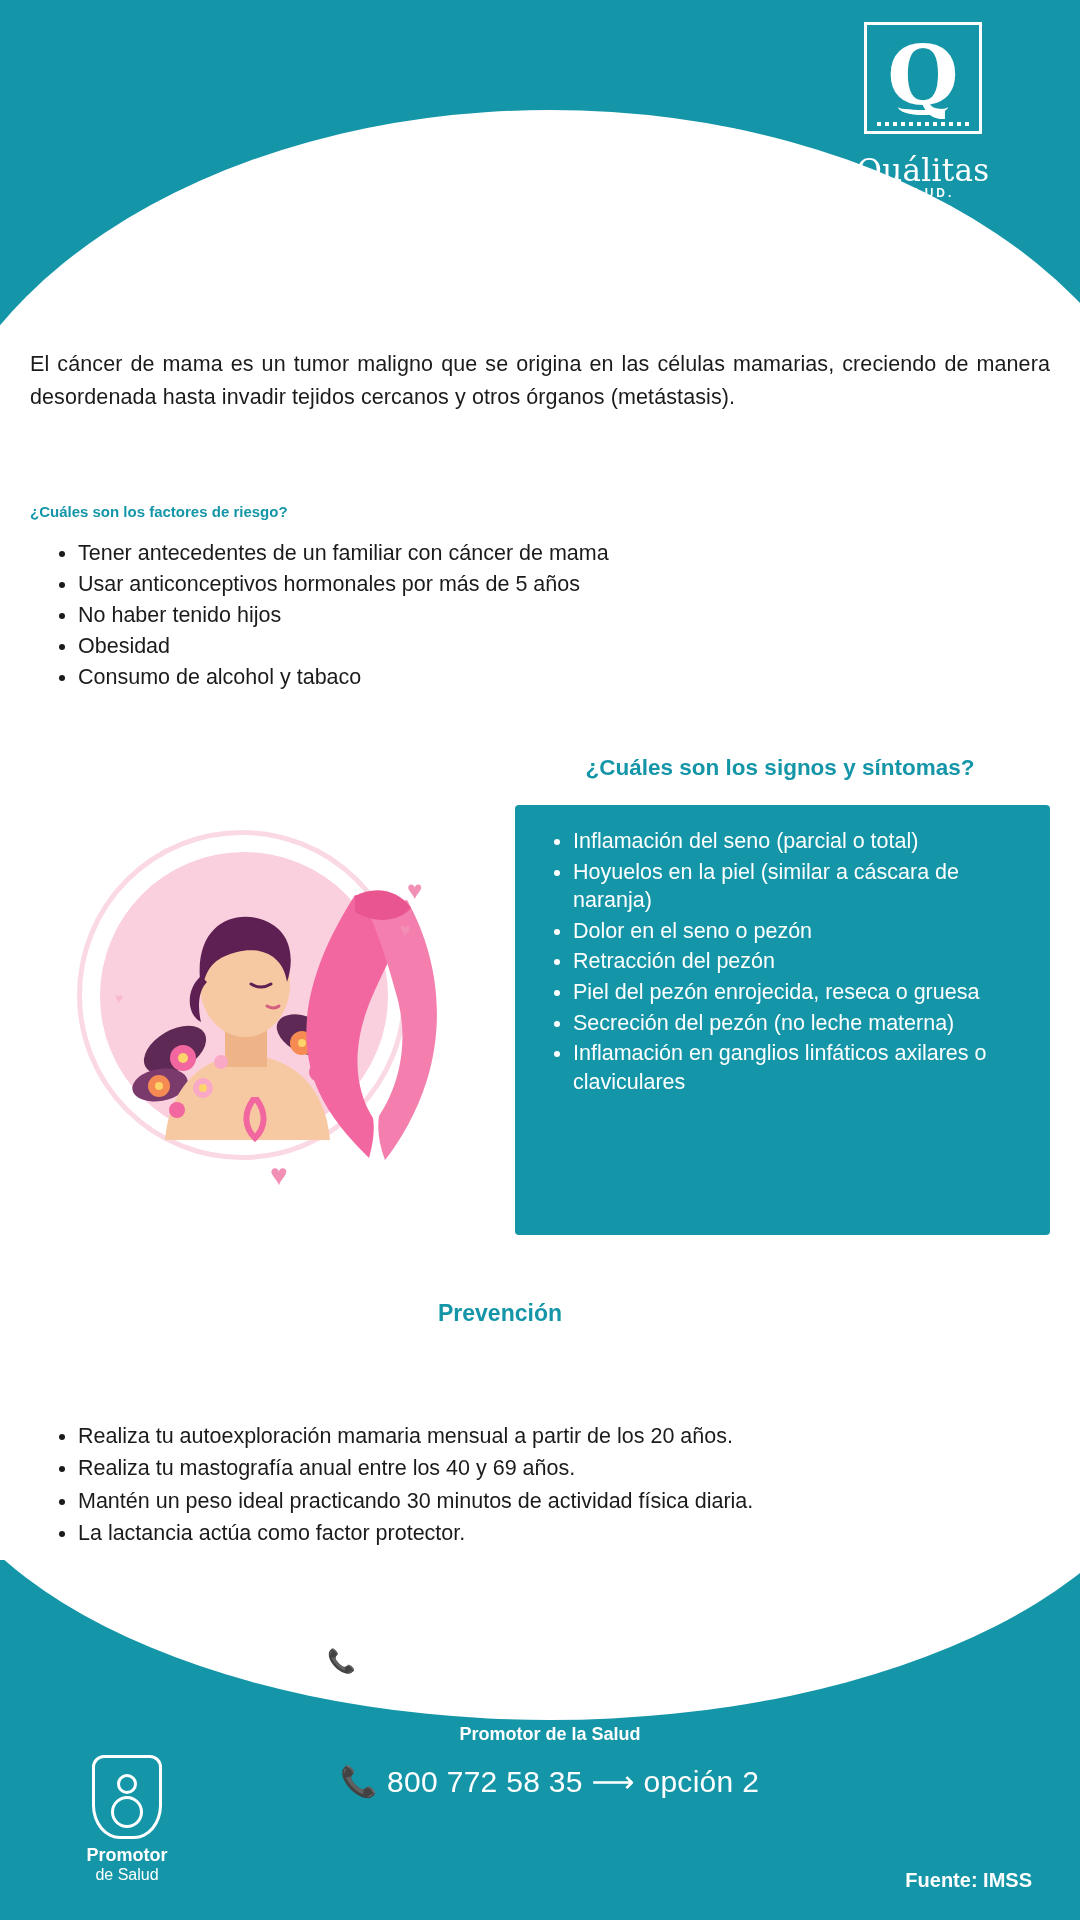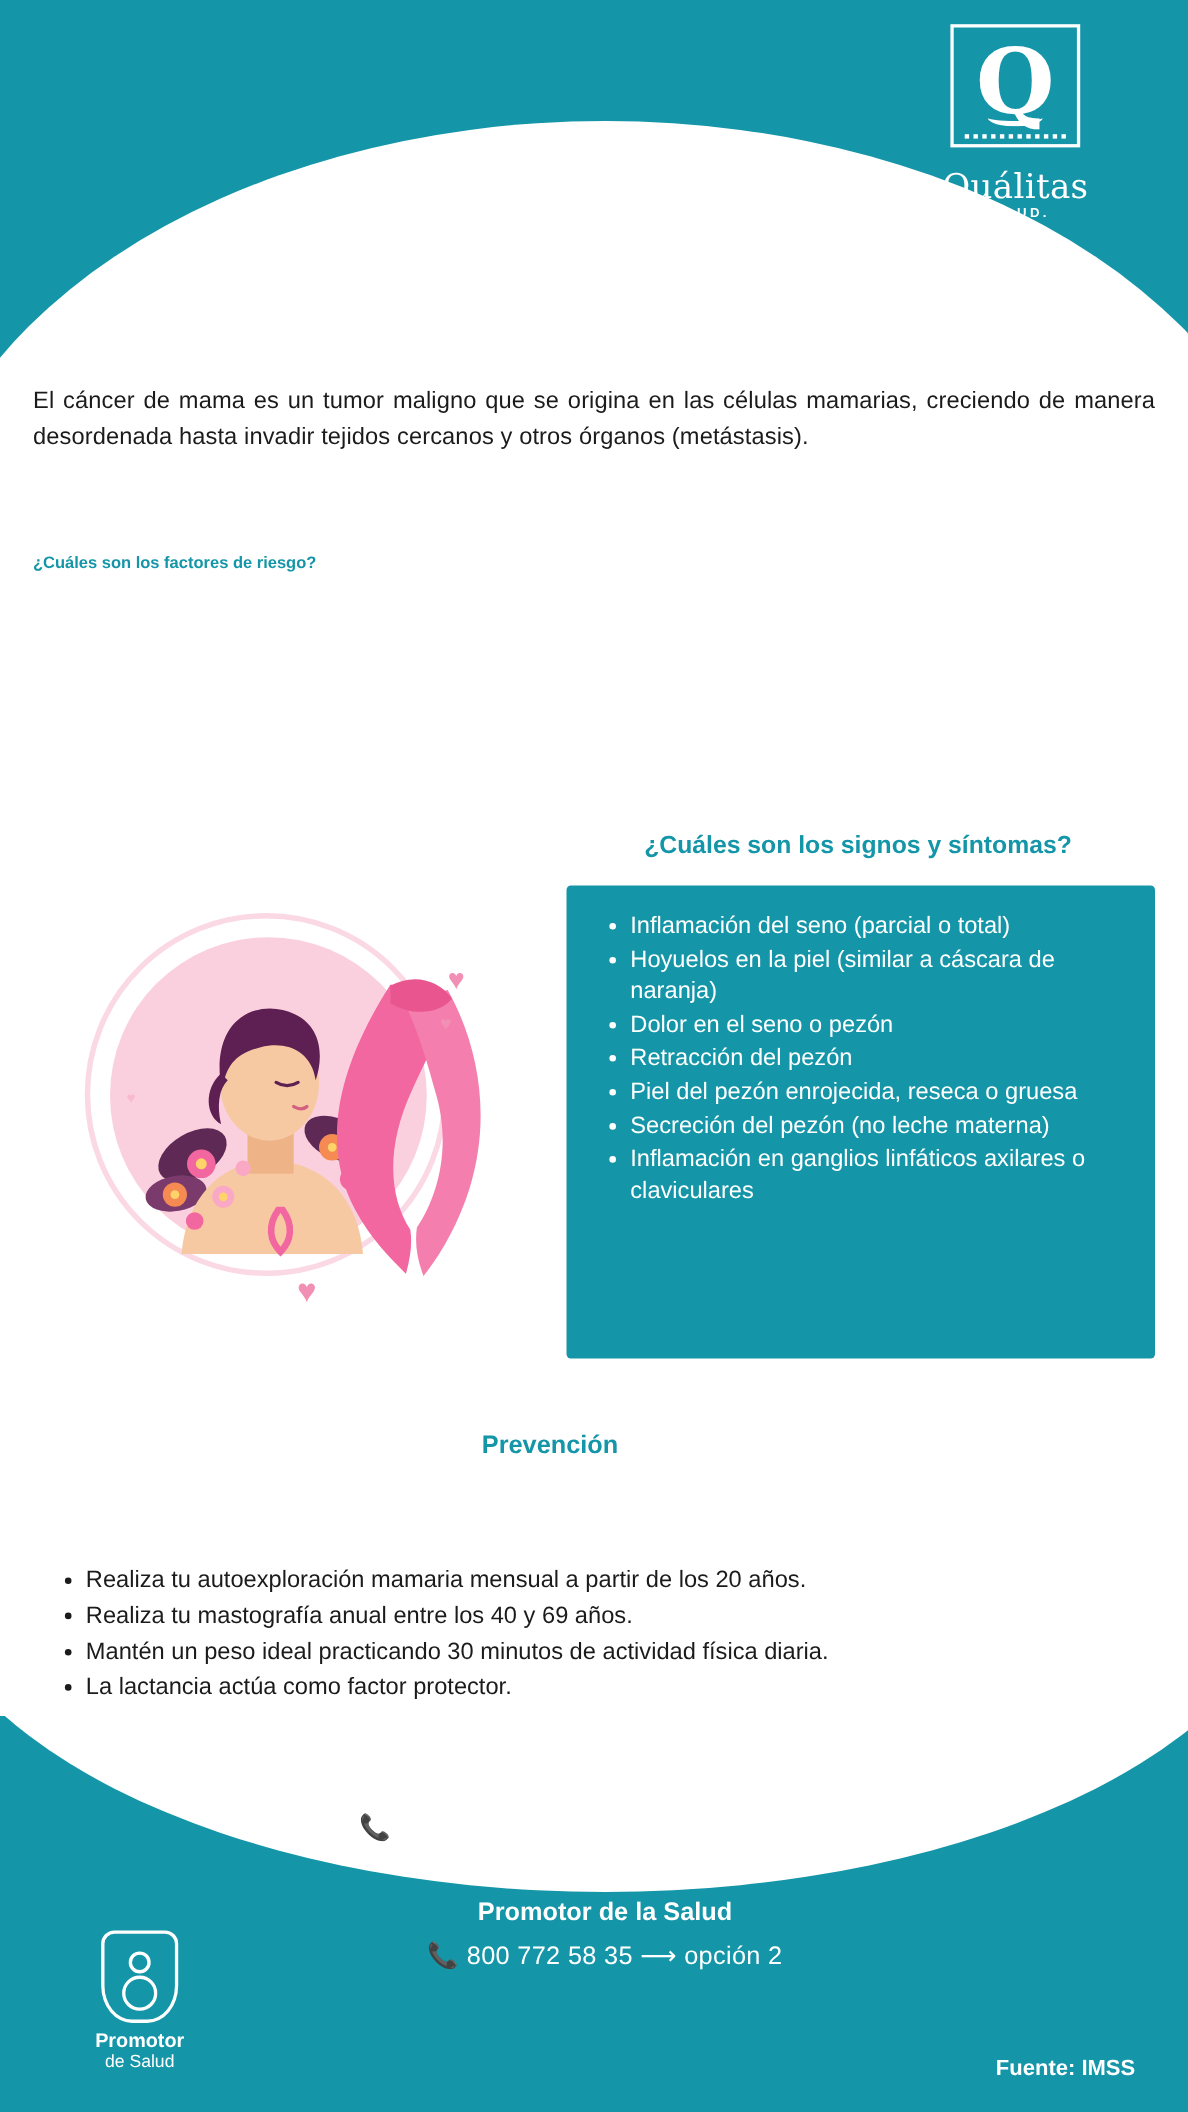--- a/index.html
+++ b/index.html
@@ -266,30 +266,30 @@
     color: #ffffff;
     font-size: 23px;
     letter-spacing: 0.3px;
   }
   .footer-line2 {
     position: absolute;
     top: 164px; left: 140px;
     width: 820px;
     text-align: center;
     color: #ffffff;
-    font-size: 23px;
+    font-size: 18px;
     font-weight: bold;
   }
   .footer-phone2 {
     position: absolute;
     top: 204px; left: 140px;
     width: 820px;
     text-align: center;
     color: #ffffff;
-    font-size: 23px;
+    font-size: 30px;
     letter-spacing: 0.3px;
   }
   .source {
     position: absolute;
     right: 48px; bottom: 28px;
     color: #ffffff;
     font-size: 20px;
     font-weight: bold;
   }
   .promotor {
@@ -355,20 +355,27 @@
           <i></i>
       </div>
     </div>
     <div class="logo-word">Quálitas</div>
     <div class="logo-sub">SALUD.</div>
   </div>
 
   <p class="intro">El cáncer de mama es un tumor maligno que se origina en las células mamarias, creciendo de manera desordenada hasta invadir tejidos cercanos y otros órganos (metástasis).</p>
 
   <h2 class="risk-heading">¿Cuáles son los factores de riesgo?</h2>
+  <ul class="risk-list">
+    <li>Tener antecedentes de un familiar con cáncer de mama</li>
+    <li>Usar anticonceptivos hormonales por más de 5 años</li>
+    <li>No haber tenido hijos</li>
+    <li>Obesidad</li>
+    <li>Consumo de alcohol y tabaco</li>
+  </ul>
 
   <div class="illus">
     <div class="ring"></div>
     <div class="disc"></div>
     <svg width="440" height="420" viewBox="0 0 440 420" style="position:absolute;left:0;top:0">
 
       <g>
         <ellipse cx="120" cy="250" rx="34" ry="20" fill="#5e2a55" transform="rotate(-30 120 250)"></ellipse>
         <ellipse cx="250" cy="235" rx="30" ry="18" fill="#5e2a55" transform="rotate(25 250 235)"></ellipse>
         <ellipse cx="105" cy="285" rx="28" ry="16" fill="#7a3a6c" transform="rotate(-10 105 285)"></ellipse>

